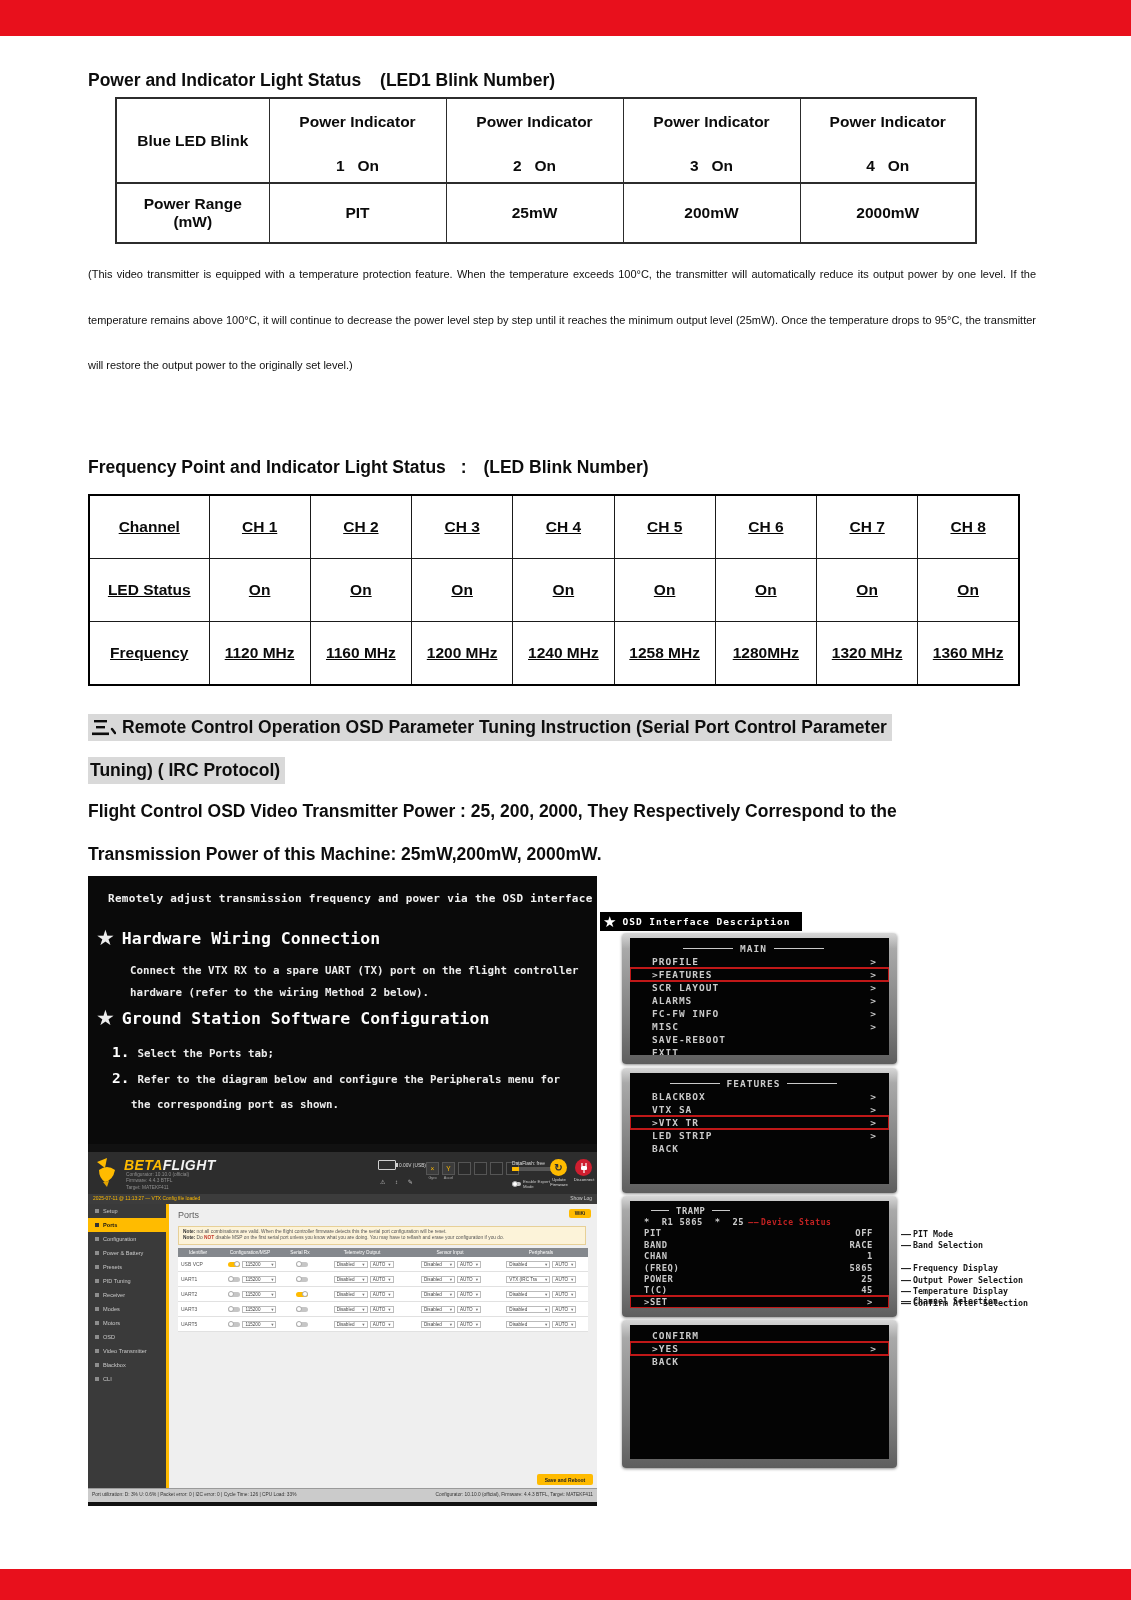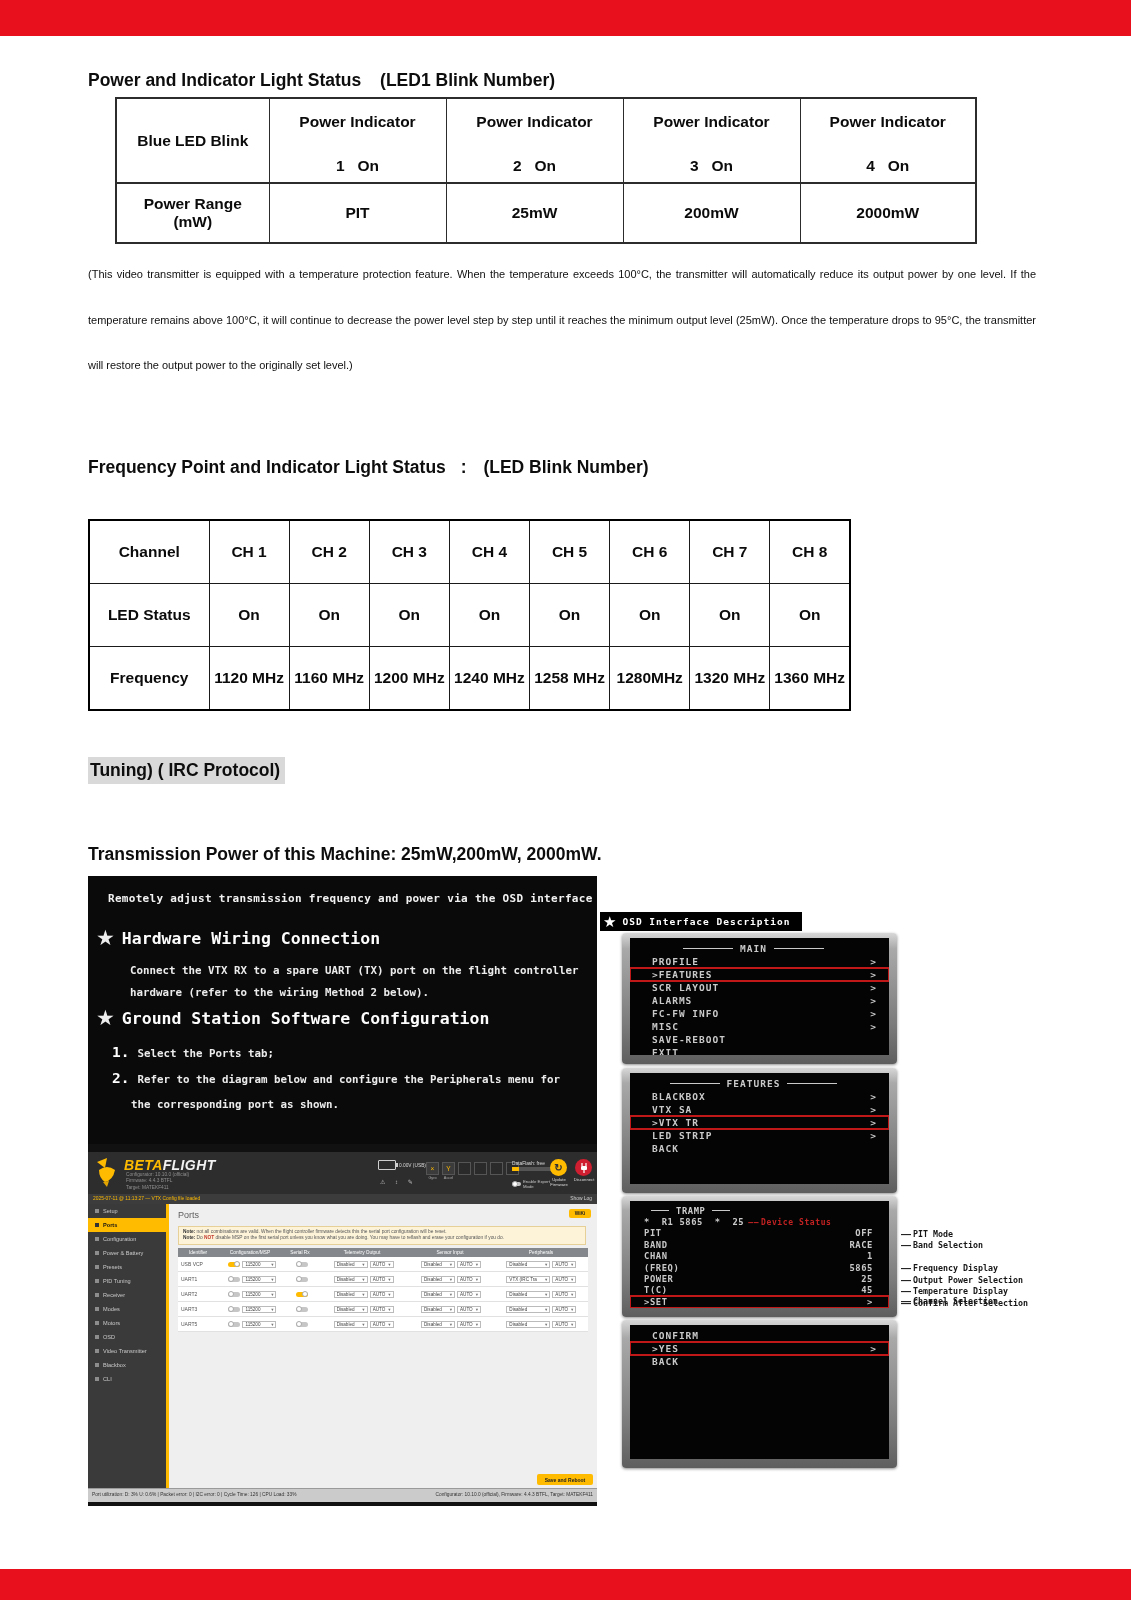--- a/index.html
+++ b/index.html
@@ -16,21 +16,21 @@
   .hl-gray{background:#d9d9d9;padding:3px 5px 3px 2px;display:inline-flex;align-items:center;}
   .pre{white-space:pre;}
 
   
   table{border-collapse:collapse;position:absolute;table-layout:fixed;}
   .ptable{left:115px;top:97px;width:860px;border:2px solid #2c2c2c;}
   .ptable td{border:1.3px solid #2c2c2c;text-align:center;font-weight:bold;font-size:15.5px;color:#0b0b0b;}
   .ptable tr:first-child td{height:81px;border-bottom:2.6px solid #2c2c2c;}
   .ptable tr:last-child td{height:56px;}
   .ind{display:flex;flex-direction:column;justify-content:space-between;height:62px;padding-top:6px;}
-  .ftable{left:88px;top:519px;width:763px;border:2.6px solid #000;}
+  .ftable{left:88px;top:494px;width:932px;border:2.6px solid #000;text-decoration:underline;}
   .ftable td{border:1.3px solid #1a1a1a;text-align:center;font-weight:bold;font-size:15.5px;color:#0b0b0b;height:60px;}
 
   
   .bpanel{position:absolute;left:88px;top:876px;width:509px;height:630px;background:#0a0a0a;}
   .bp-intro{position:absolute;left:20px;top:16px;font:700 11px "DejaVu Sans Mono",monospace;color:#f2f2f2;letter-spacing:.3px;white-space:nowrap;}
   .bp-star{font-family:"DejaVu Sans",sans-serif;font-size:21px;color:#ededed;line-height:20px;margin-right:7px;}
   .bp-h{position:absolute;display:flex;align-items:center;font:700 16.5px "DejaVu Sans Mono",monospace;color:#fdfdfd;white-space:nowrap;}
   .bp-body{position:absolute;font:700 10.8px "DejaVu Sans Mono",monospace;color:#ececec;white-space:nowrap;}
   .bp-step{position:absolute;display:flex;align-items:baseline;white-space:nowrap;}
   .bp-num{font:700 14.5px "DejaVu Sans Mono",monospace;color:#fff;margin-right:8px;}
@@ -240,24 +240,36 @@
       <td>1200 MHz</td>
       <td>1240 MHz</td>
       <td>1258 MHz</td>
       <td>1280MHz</td>
       <td>1320 MHz</td>
       <td>1360 MHz</td>
     </tr>
   </tbody>
     </table>
 
+  <div class="doc-h" style="left:88px;top:714px;">
+    <span class="hl-gray">
+      <svg class="marker-svg" viewBox="0 0 26 19" aria-label="三、">
+        <rect x="4" y="2" width="13" height="2.4" fill="#0d0d0d"></rect>
+        <rect x="6" y="8" width="9" height="2.4" fill="#0d0d0d"></rect>
+        <rect x="2" y="14.5" width="17" height="2.6" fill="#0d0d0d"></rect>
+        <path d="M22 11 L25 15" stroke="#0d0d0d" stroke-width="2.4" stroke-linecap="round"></path>
+      </svg>
+      <span>Remote Control Operation OSD Parameter Tuning Instruction (Serial Port Control Parameter</span>
+    </span>
+  </div>
   <div class="doc-h" style="left:88px;top:757px;border-radius:11px;">
     <span class="hl-gray">Tuning) ( IRC Protocol)</span>
   </div>
 
+  <div class="doc-h" style="left:88px;top:801px;">Flight Control OSD Video Transmitter Power : 25, 200, 2000, They Respectively Correspond to the</div>
   <div class="doc-h" style="left:88px;top:844px;">Transmission Power of this Machine:  25mW,200mW, 2000mW.</div>
 
   <div class="bpanel">
     <div class="bp-intro">Remotely adjust transmission frequency and power via the OSD interface</div>
     <div class="bp-h" style="left:8px;top:52px;">
       <span class="bp-star">★</span>
       <span>Hardware Wiring Connection</span>
     </div>
     <div class="bp-body" style="left:42px;top:88px;">Connect the VTX RX to a spare UART (TX) port on the flight controller</div>
     <div class="bp-body" style="left:42px;top:110px;">hardware (refer to the wiring Method 2 below).</div>

